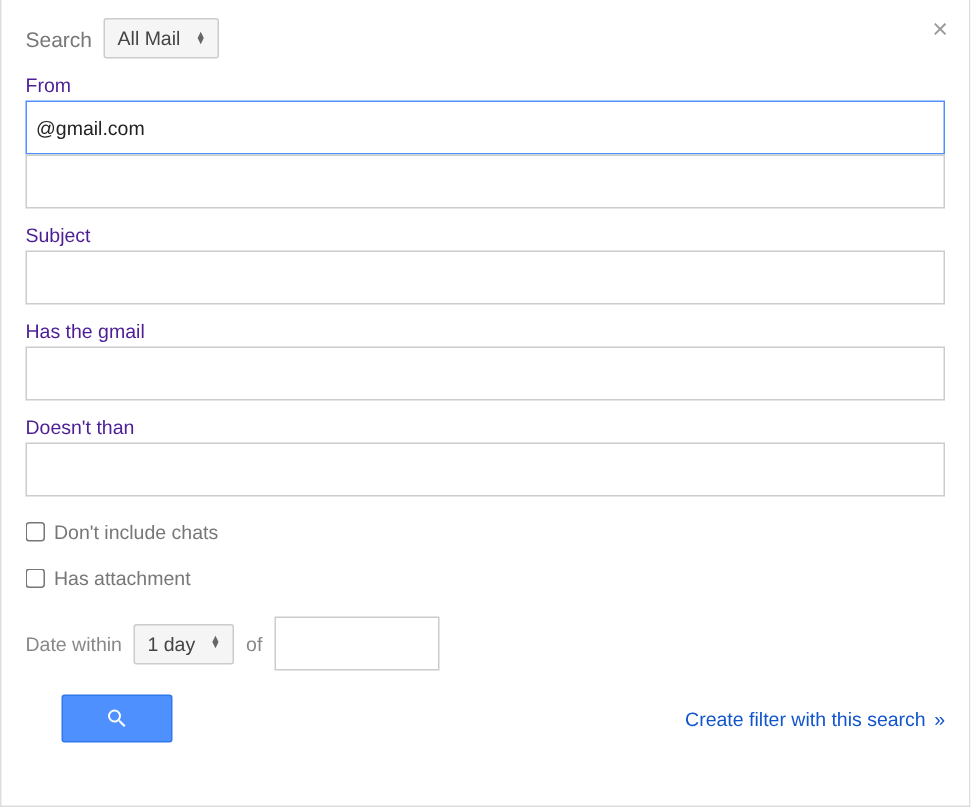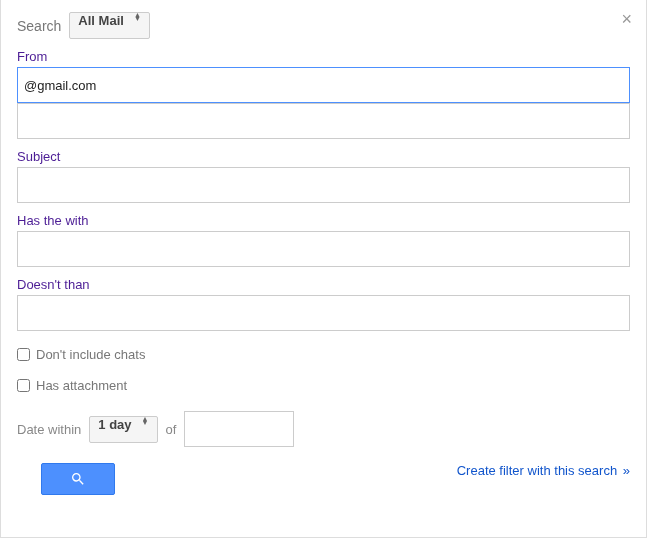--- a/index.html
+++ b/index.html
@@ -37,30 +37,30 @@
     align-items: center;
     margin-bottom: 6px;
   }
   .search-label {
     color: #777;
     font-size: 14px;
     margin-right: 8px;
   }
   .select-btn {
     display: inline-flex;
+    align-items: center;
     background: #f5f5f5;
     border: 1px solid #ccc;
     border-radius: 2px;
     height: 27px;
     padding: 0 8px;
     font-size: 13px;
     color: #444;
     cursor: pointer;
     box-sizing: border-box;
-    font-weight: bold;
   }
   .select-btn .caret {
     margin-left: 10px;
     display: inline-flex;
     flex-direction: column;
     line-height: 4px;
     font-size: 7px;
     color: #666;
   }
   .field-label {
@@ -102,21 +102,21 @@
   .size-row, .date-row {
     display: flex;
     align-items: center;
     margin-top: 18px;
     color: #888;
     font-size: 13px;
     gap: 8px;
   }
   .bottom-row {
     display: flex;
-    align-items: flex-start;
+    align-items: center;
     justify-content: space-between;
     margin-top: 16px;
     padding-left: 24px;
   }
   .search-btn {
     background: #4d90fe;
     border: 1px solid #3079ed;
     border-radius: 2px;
     width: 72px;
     height: 30px;
@@ -156,21 +156,21 @@
   </div>
 
   <label class="field-label">From</label>
   <input class="text-input focused" type="text" value="@gmail.com" style="">
 
   <input class="text-input" type="text" value="" style="">
 
   <label class="field-label">Subject</label>
   <input class="text-input" type="text" value="" style="">
 
-  <label class="field-label">Has the with</label>
+  <label class="field-label">Has the gmail</label>
   <input class="text-input" type="text" value="" style="">
 
   <label class="field-label">Doesn't than</label>
   <input class="text-input" type="text" value="" style="">
 
   <div class="check-row">
     <input type="checkbox" style="">
     <span>Don't include chats</span>
   </div>
 

